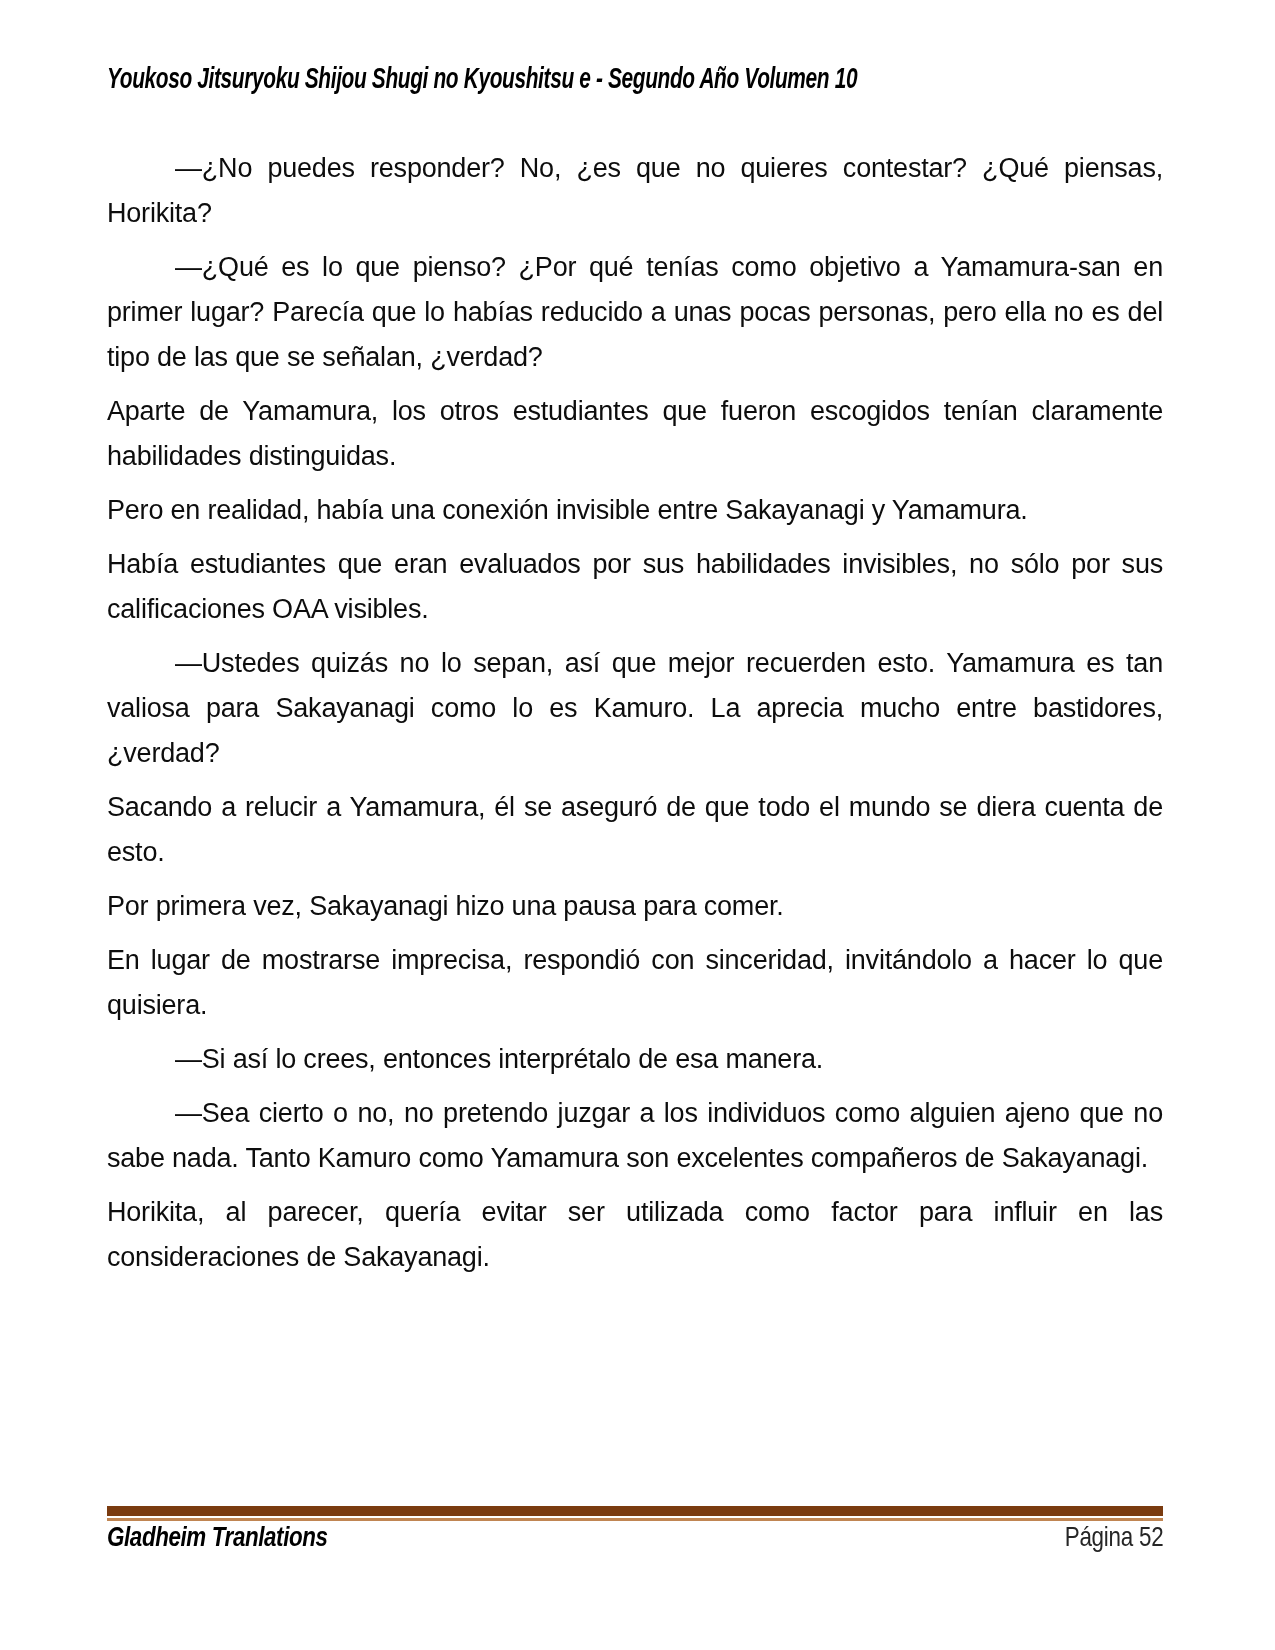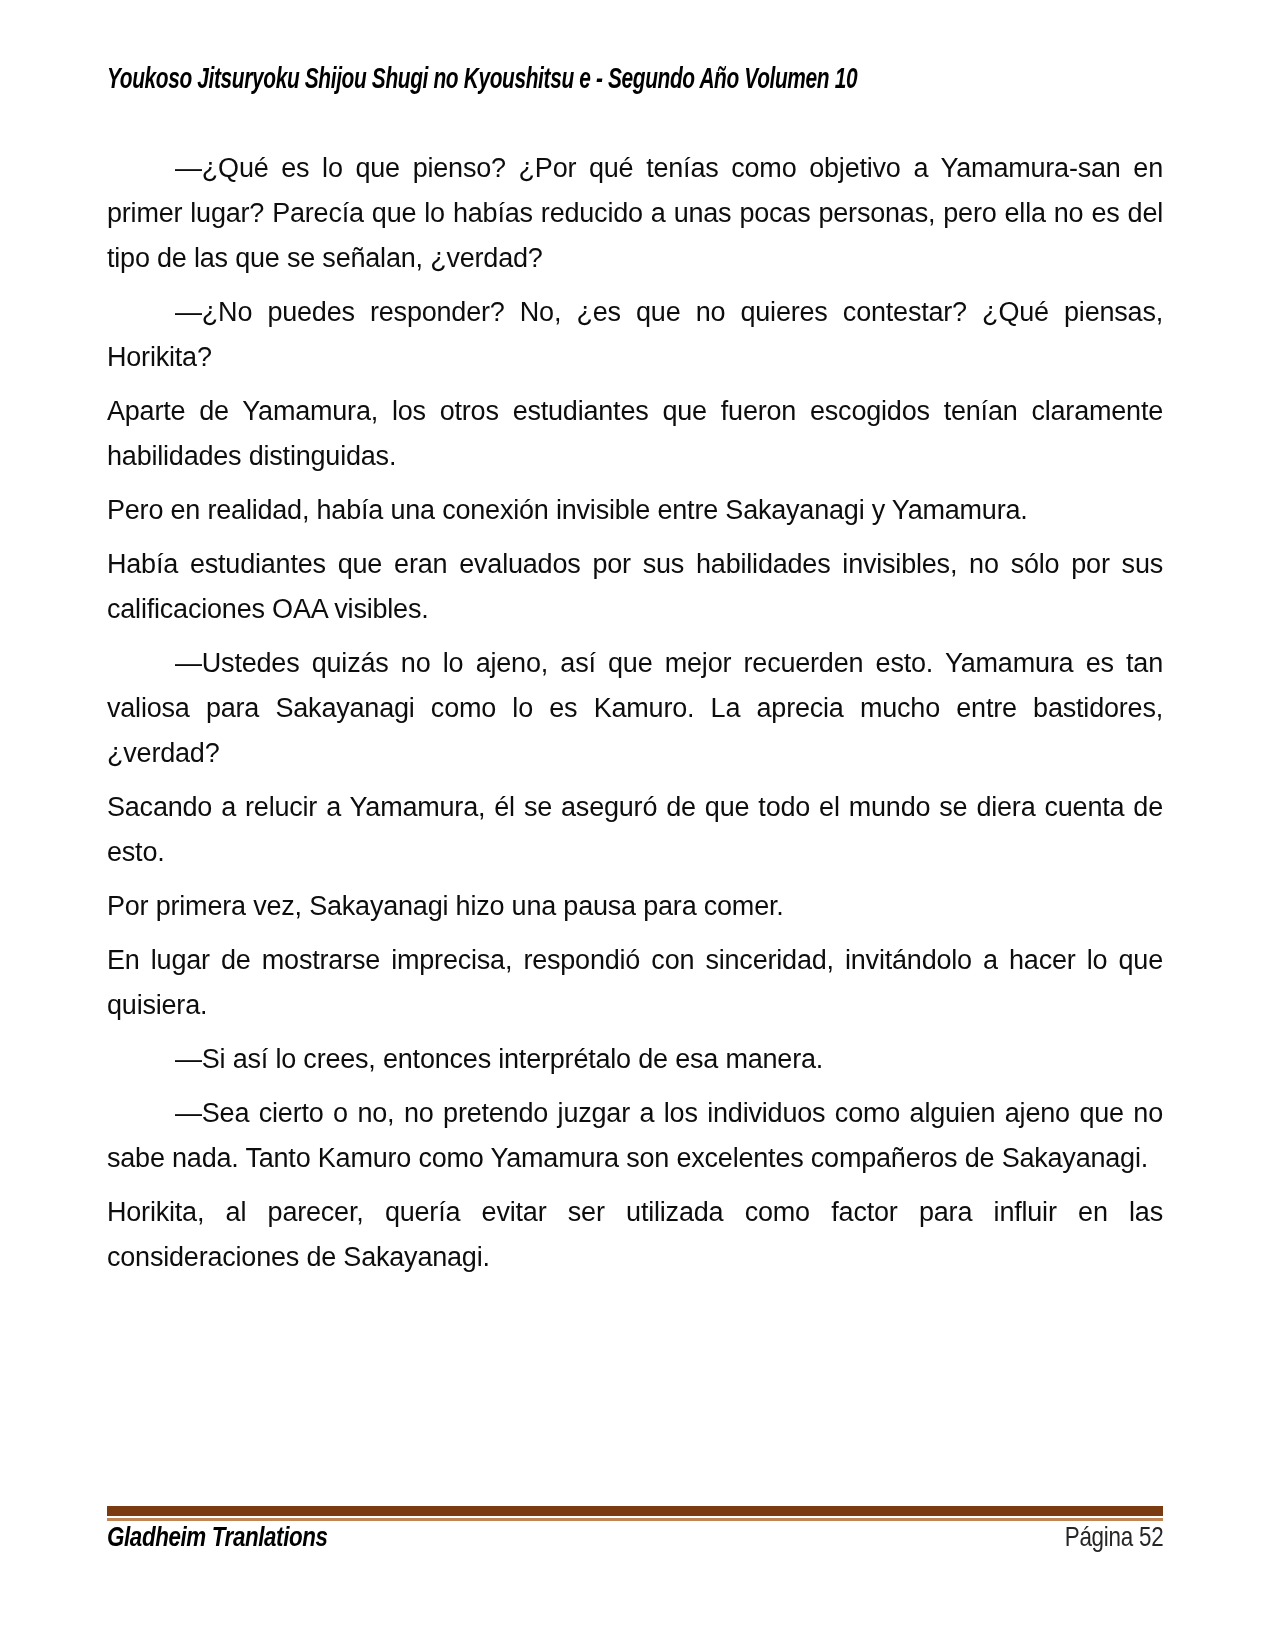--- a/index.html
+++ b/index.html
@@ -108,26 +108,26 @@
 <body>
 
 <div class="page">
 
   <div class="doc-header">
     <span class="doc-title">Youkoso Jitsuryoku Shijou Shugi no Kyoushitsu e - Segundo Año Volumen 10</span>
   </div>
 
   <div class="doc-body">
 
+      <p class="para dialogue">—¿No puedes responder? No, ¿es que no quieres contestar? ¿Qué piensas, Horikita?</p>
       <p class="para dialogue">—¿Qué es lo que pienso? ¿Por qué tenías como objetivo a Yamamura-san en primer lugar? Parecía que lo habías reducido a unas pocas personas, pero ella no es del tipo de las que se señalan, ¿verdad?</p>
-      <p class="para dialogue">—¿No puedes responder? No, ¿es que no quieres contestar? ¿Qué piensas, Horikita?</p>
       <p class="para">Aparte de Yamamura, los otros estudiantes que fueron escogidos tenían claramente habilidades distinguidas.</p>
       <p class="para">Pero en realidad, había una conexión invisible entre Sakayanagi y Yamamura.</p>
       <p class="para">Había estudiantes que eran evaluados por sus habilidades invisibles, no sólo por sus calificaciones OAA visibles.</p>
-      <p class="para dialogue">—Ustedes quizás no lo ajeno, así que mejor recuerden esto. Yamamura es tan valiosa para Sakayanagi como lo es Kamuro. La aprecia mucho entre bastidores, ¿verdad?</p>
+      <p class="para dialogue">—Ustedes quizás no lo sepan, así que mejor recuerden esto. Yamamura es tan valiosa para Sakayanagi como lo es Kamuro. La aprecia mucho entre bastidores, ¿verdad?</p>
       <p class="para">Sacando a relucir a Yamamura, él se aseguró de que todo el mundo se diera cuenta de esto.</p>
       <p class="para">Por primera vez, Sakayanagi hizo una pausa para comer.</p>
       <p class="para">En lugar de mostrarse imprecisa, respondió con sinceridad, invitándolo a hacer lo que quisiera.</p>
       <p class="para dialogue">—Si así lo crees, entonces interprétalo de esa manera.</p>
       <p class="para dialogue">—Sea cierto o no, no pretendo juzgar a los individuos como alguien ajeno que no sabe nada. Tanto Kamuro como Yamamura son excelentes compañeros de Sakayanagi.</p>
       <p class="para">Horikita, al parecer, quería evitar ser utilizada como factor para influir en las consideraciones de Sakayanagi.</p>
     </div>
 
   <div class="doc-footer">
     <div class="footer-rule-thick" style="background: rgb(122, 59, 16);"></div>

